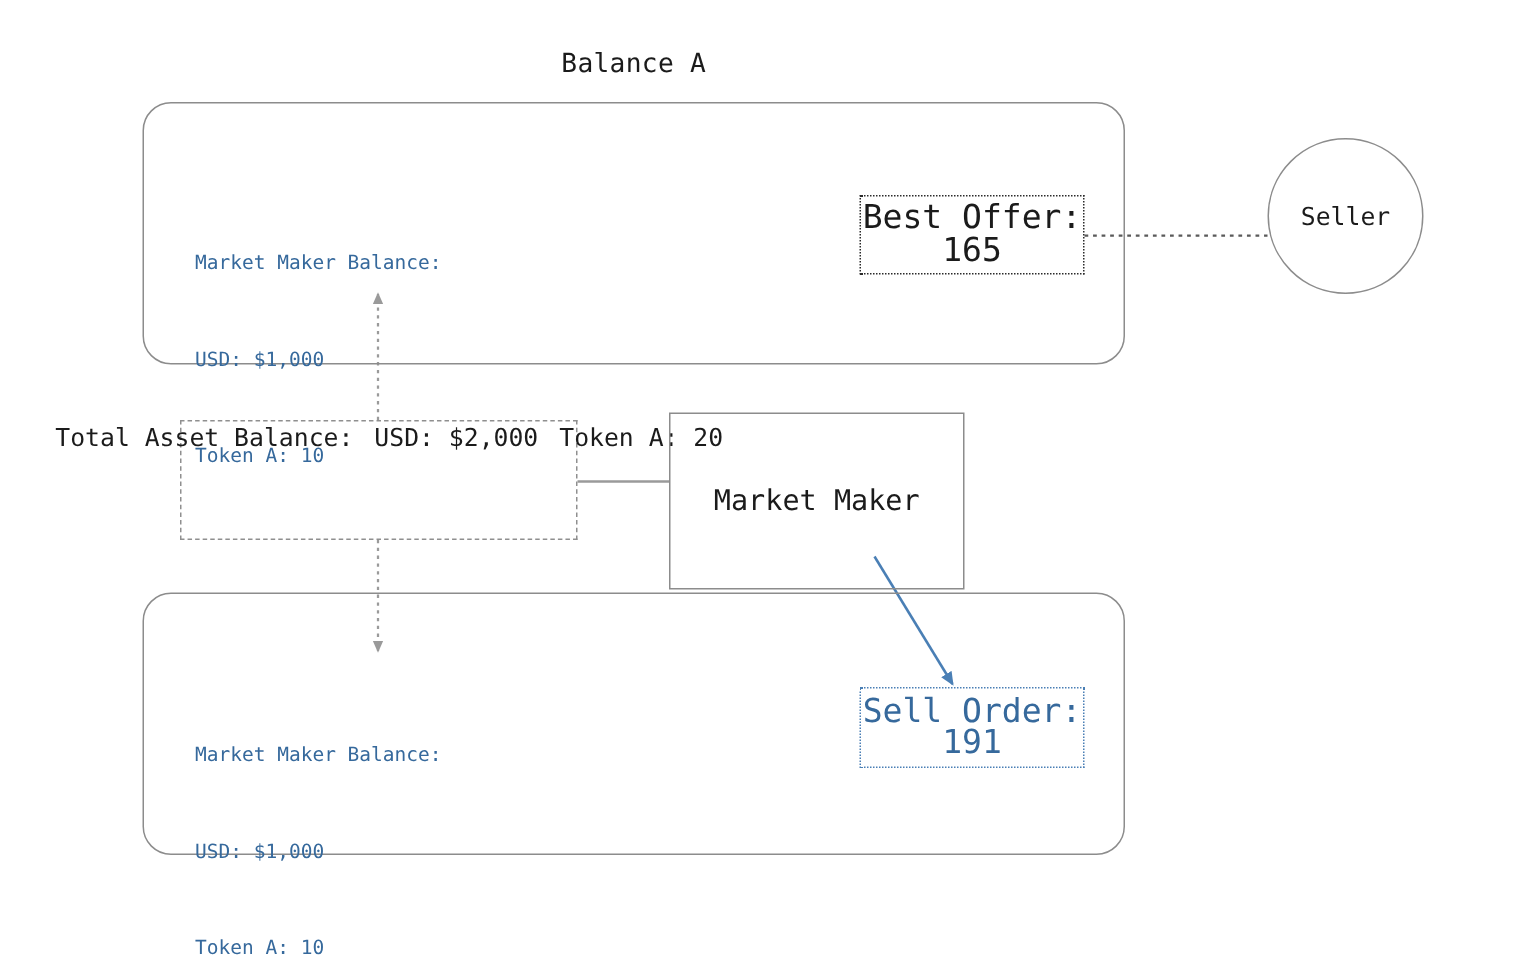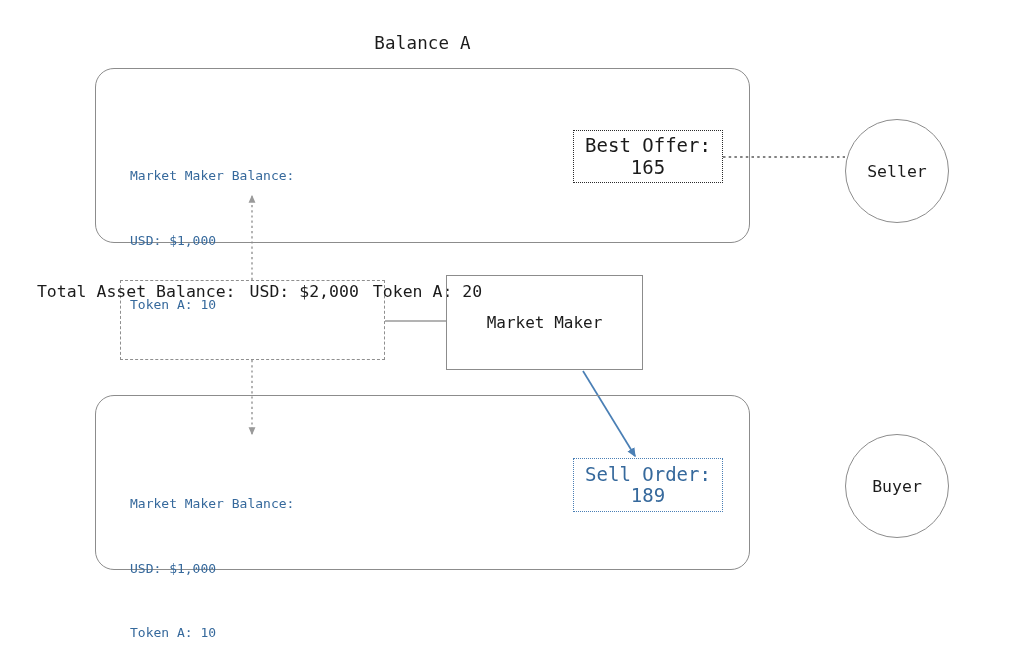--- a/index.html
+++ b/index.html
@@ -85,40 +85,40 @@
   }
   #total-asset-box .ta-title { display: block; text-align: left; padding-left: 14px; }
   #total-asset-box .ta-line  { display: block; text-align: center; padding-left: 14px; }
 
   
   #market-maker-box {
     position: absolute;
     left: 446px;
     top: 275px;
     width: 197px;
-    height: 95px;
+    height: 118px;
     border: 1.5px solid #8c8c8c;
     box-sizing: border-box;
     display: flex;
     align-items: center;
     justify-content: center;
     color: #1b1b1b;
-    font-size: 16px;
+    font-size: 19px;
     white-space: pre;
   }
 
   
   .quote-box {
     position: absolute;
     box-sizing: border-box;
     display: flex;
     flex-direction: column;
     align-items: center;
     justify-content: center;
-    font-size: 19px;
+    font-size: 22px;
     line-height: 21.5px;
     white-space: pre;
   }
   #best-offer-box {
     left: 573px; top: 130px; width: 150px; height: 53px;
     border: 1.6px dotted #2b2b2b;
     color: #1b1b1b;
   }
   #sell-order-box {
     left: 573px; top: 458px; width: 150px; height: 54px;
@@ -136,21 +136,21 @@
     border-radius: 50%;
     box-sizing: border-box;
     display: flex;
     align-items: center;
     justify-content: center;
     color: #1b1b1b;
     font-size: 16.5px;
     background: #ffffff;
     white-space: pre;
   }
-  #seller-circle { left: 845px; top: 119px; }
+  #seller-circle { left: 845px; top: 92px; }
   #buyer-circle  { left: 845px; top: 434px; }
 </style>
 </head>
 <body>
 
 <div id="stage">
 
   <svg id="wires" viewBox="0 0 1012 651" xmlns="http://www.w3.org/2000/svg">
     <defs>
       <marker id="arrow-gray" viewBox="0 0 10 10" refX="8.5" refY="5" markerWidth="5.2" markerHeight="5.2" orient="auto-start-reverse">
@@ -204,21 +204,18 @@
   <div class="exchange-box" id="exchange-b-box"></div>
 
   <div class="balance-block" id="balance-b">
     <span class="bal-title">Market Maker Balance:</span>
     <span class="bal-line">USD: $1,000</span>
     <span class="bal-line">Token A: 10</span>
   </div>
 
   <div class="quote-box" id="sell-order-box">
     <span>Sell Order:</span>
-    <span>189</span>
-  </div>
-
-  <div class="actor-circle" id="buyer-circle">
-    <span>Buyer</span>
-  </div>
+    <span>191</span>
+  </div>
+
 
 
 </div>
 
 </body></html>

